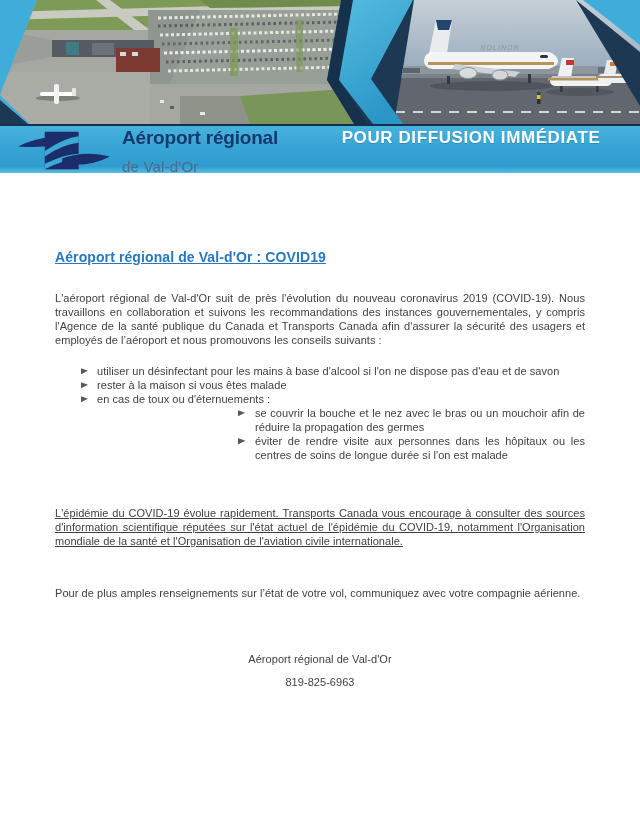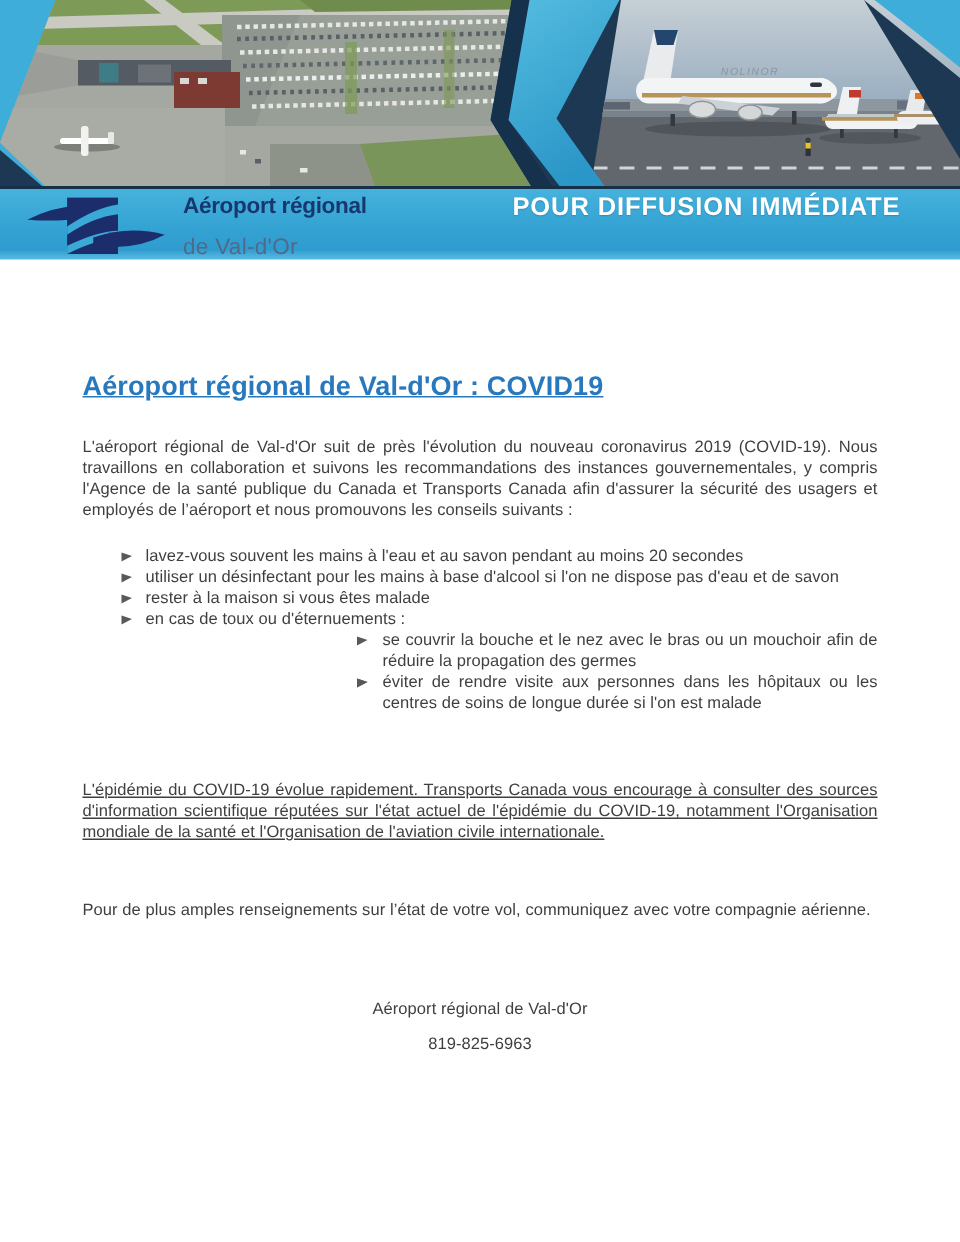--- a/index.html
+++ b/index.html
@@ -15,36 +15,36 @@
   
   .brandbar{
     position:relative;width:640px;height:49px;
     background:linear-gradient(180deg,#46b2dc 0%,#34a3d3 55%,#2f9ccf 86%,#59bde2 100%);
     border-top:2px solid #16304a;
     box-sizing:border-box;
   }
   .logo-wrap{position:absolute;left:12px;top:2px;height:45px;display:flex;align-items:center;}
   .logo-mark{width:104px;height:44px;}
   .logo-text{margin-left:6px;line-height:1;}
-  .logo-name{font-size:15px;font-weight:bold;color:#16386f;letter-spacing:-0.2px;}
+  .logo-name{font-size:19px;font-weight:bold;color:#16386f;letter-spacing:-0.2px;}
   .logo-city{font-size:15px;color:#51698a;margin-top:12px;letter-spacing:0.2px;}
   .banner{
     position:absolute;left:318px;top:1px;width:306px;text-align:center;color:#ffffff;
     font-weight:bold;
   }
   .banner-line{font-size:17px;line-height:22px;letter-spacing:0.6px;
     text-shadow:0 1px 1px rgba(10,50,80,.25);white-space:nowrap;}
 
   
   .doc{
     margin:0 55px;width:530px;color:#3f3f3f;
     font-size:11px;line-height:14px;letter-spacing:0.05px;
   }
   .doc-title{
-    margin:77px 0 0 0;font-size:18px;line-height:15px;font-weight:bold;
+    margin:77px 0 0 0;font-size:14px;line-height:15px;font-weight:bold;
     color:#2878be;text-decoration:underline;letter-spacing:0.1px;
   }
   .para{margin:26px 0 0 0;text-align:justify;}
   .para-2{margin-top:44px;text-decoration:underline;}
   .para-3{margin-top:38px;}
 
   ul.l1{list-style:none;margin:17px 0 0 0;padding:0;}
   ul.l1>li{position:relative;padding-left:42px;text-align:justify;}
   ul.l2{list-style:none;margin:0;padding:0;}
   ul.l2>li{position:relative;padding-left:158px;text-align:justify;}
@@ -217,24 +217,20 @@
     </div>
   </div>
 
   <div class="doc">
 
     <h1 class="doc-title">Aéroport régional de Val-d'Or : COVID19</h1>
 
     <p class="para">L'aéroport régional de Val-d'Or suit de près l'évolution du nouveau coronavirus 2019 (COVID-19). Nous travaillons en collaboration et suivons les recommandations des instances gouvernementales, y compris l'Agence de la santé publique du Canada et Transports Canada afin d'assurer la sécurité des usagers et employés de l’aéroport et nous promouvons les conseils suivants :</p>
 
     <ul class="l1">
-      <li>
-        <span class="mk"></span>
-        <span>lavez-vous souvent les mains à l'eau et au savon pendant au moins 20 secondes</span>
-      </li>
       <li>
         <span class="mk"></span>
         <span>utiliser un désinfectant pour les mains à base d'alcool si l'on ne dispose pas d'eau et de savon</span>
       </li>
       <li>
         <span class="mk"></span>
         <span>rester à la maison si vous êtes malade</span>
       </li>
       <li>
         <span class="mk"></span>

